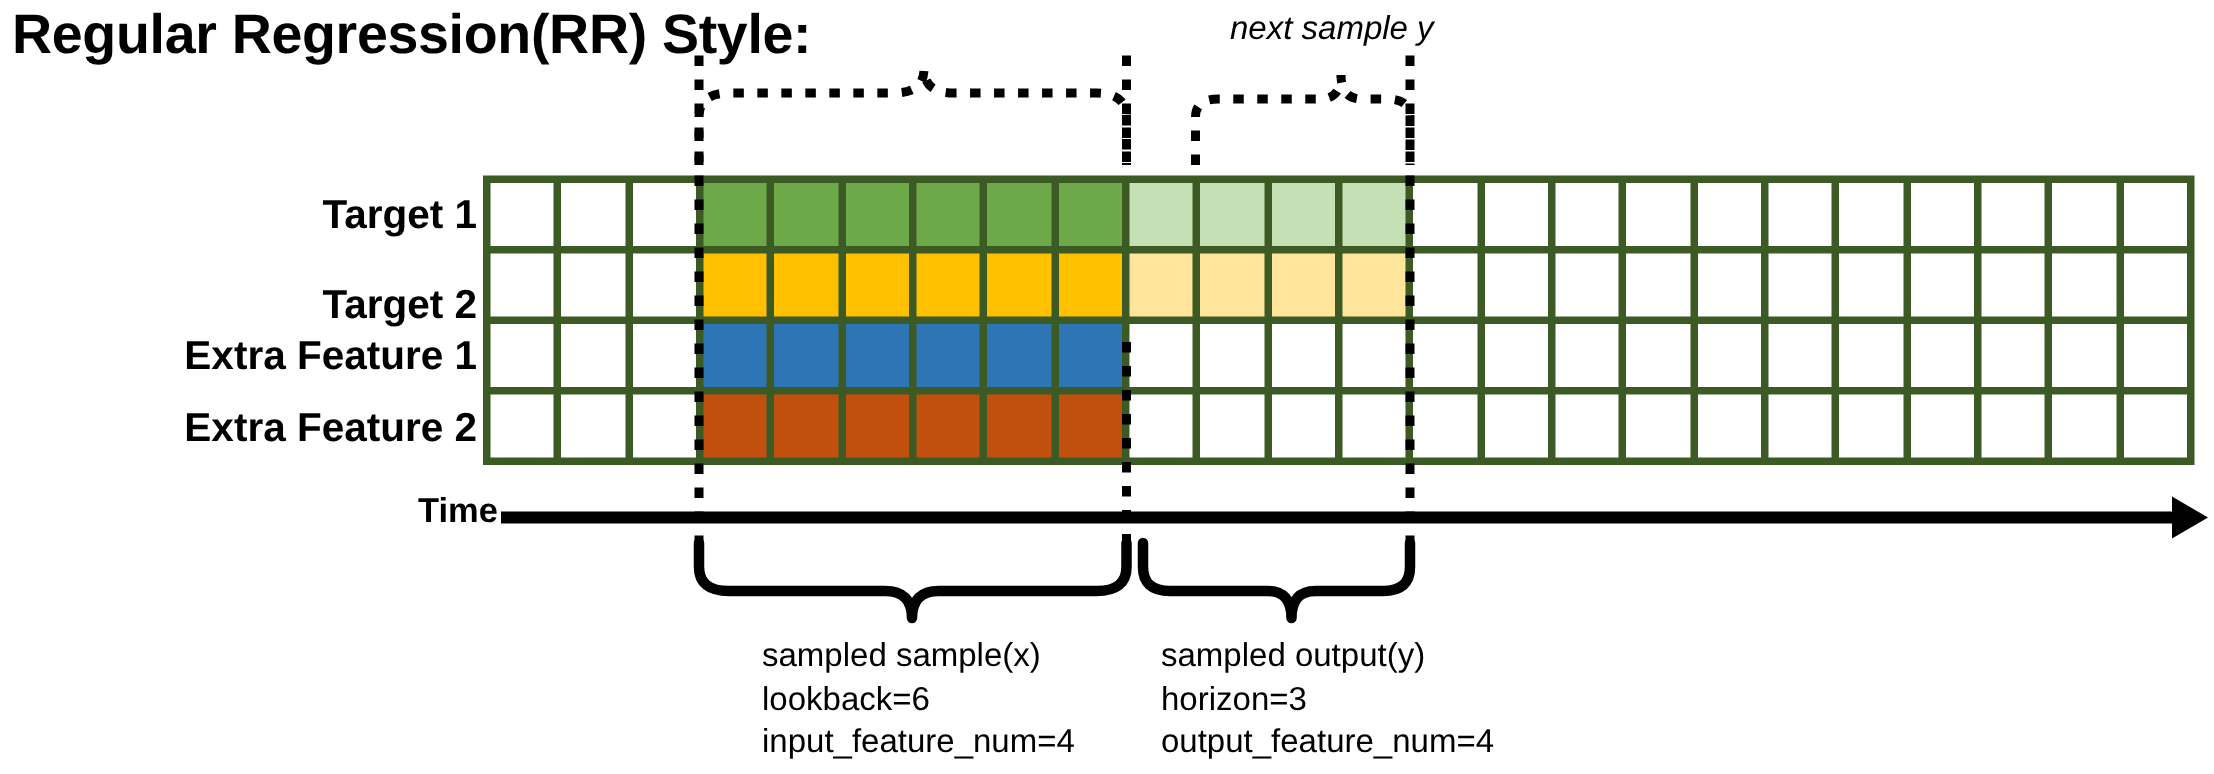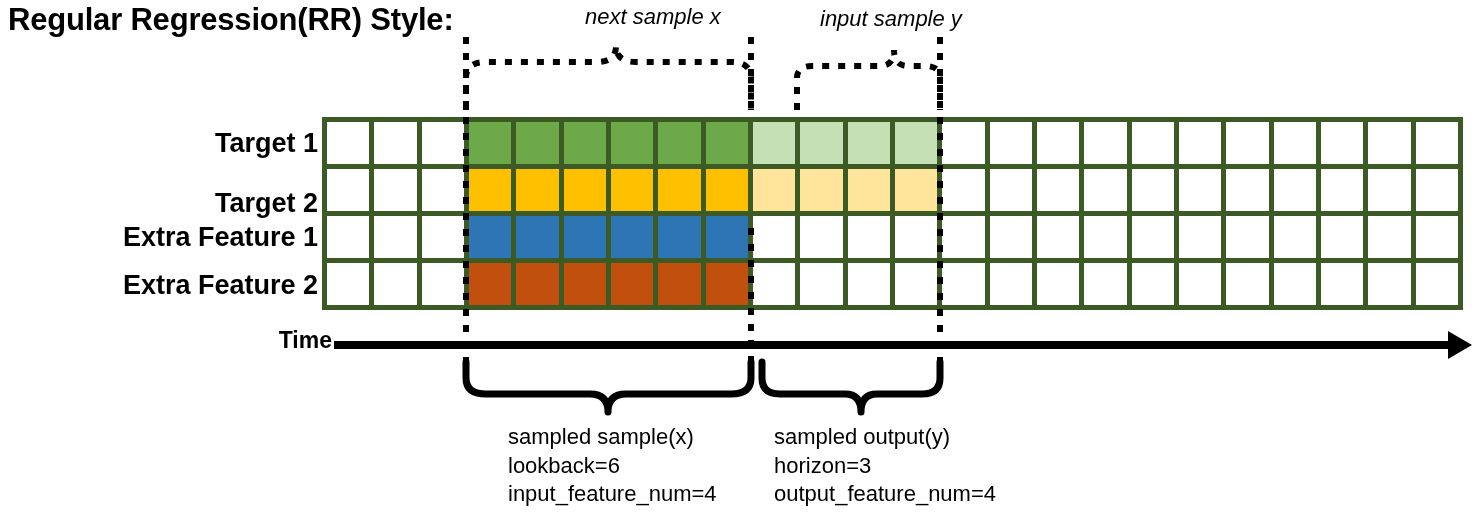--- a/index.html
+++ b/index.html
@@ -19,21 +19,21 @@
     left: 0; top: 0;
     width: 1476px;
     height: 516px;
   }
 
   
   #title {
     position: absolute;
     left: 8px;
     top: 2px;
-    font-size: 31px;
+    font-size: 37px;
     font-weight: bold;
     color: #000000;
     letter-spacing: -0.2px;
     white-space: nowrap;
   }
 
   
   .row-label {
     position: absolute;
     right: 1158px;            
@@ -251,22 +251,21 @@
       <path d="M 762,362 L 762,378 Q 762,394 780,394 L 845,394 Q 861,394 861,412
                Q 861,394 877,394 L 922,394 Q 940,394 940,378 L 940,362"></path>
     </g>
 
     <g>
       <line x1="334" y1="345" x2="1452" y2="345" stroke="#000000" stroke-width="8"></line>
       <polygon points="1448,331 1472,345 1448,359" fill="#000000"></polygon>
     </g>
   </svg>
 
-  <div class="brace-label" style="left:585px; top:4px;">next sample x</div>
-  <div class="brace-label" style="left:820px; top:6px;">input sample y</div>
+  <div class="brace-label" style="left:820px; top:6px;">next sample y</div>
 
   <div class="bottom-note" style="left:508px; top:423px;">
     <div>sampled sample(x)</div>
     <div>lookback=6</div>
     <div>input_feature_num=4</div>
   </div>
   <div class="bottom-note" style="left:774px; top:423px;">
     <div>sampled output(y)</div>
     <div>horizon=3</div>
     <div>output_feature_num=4</div>

